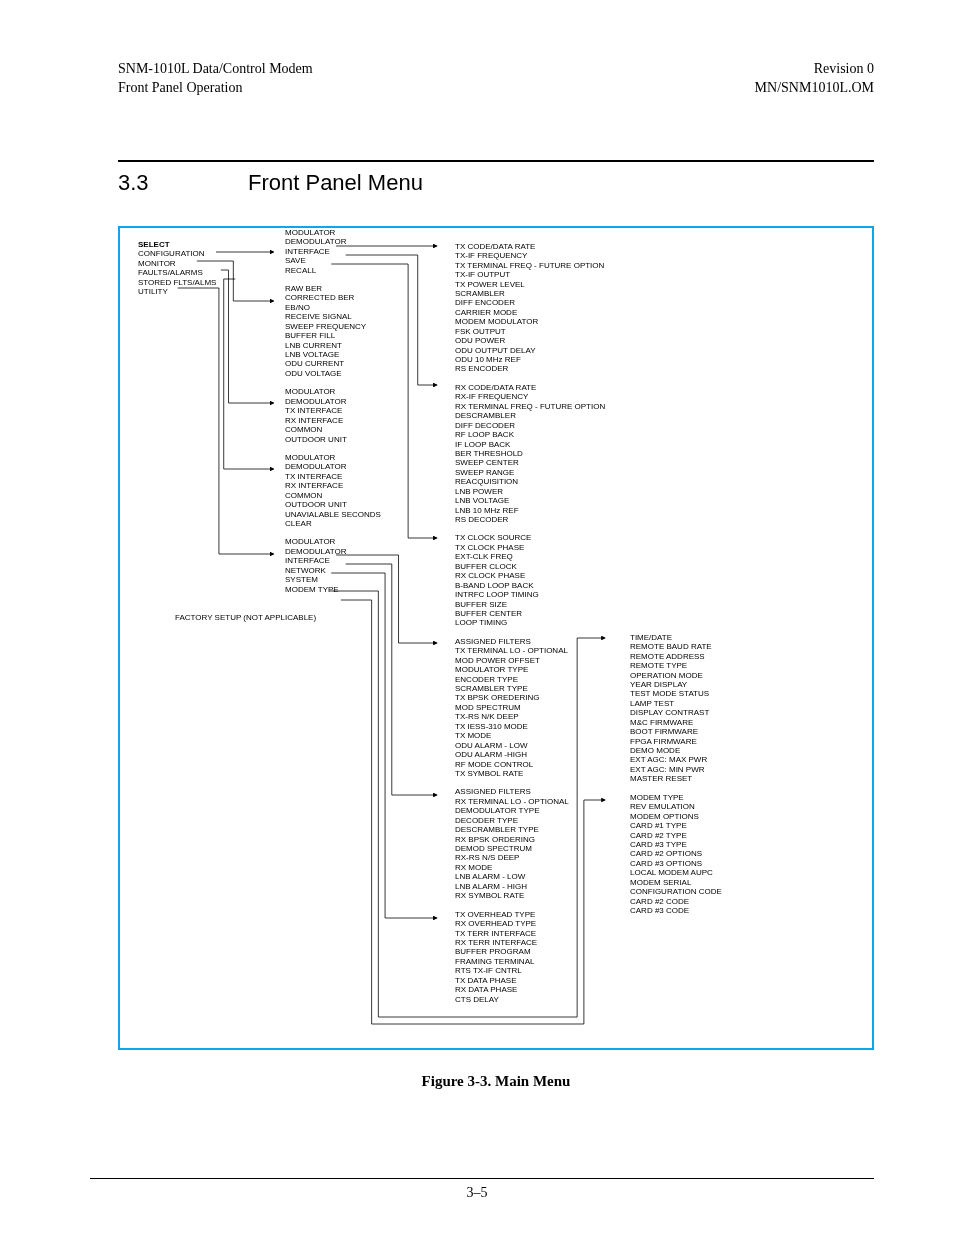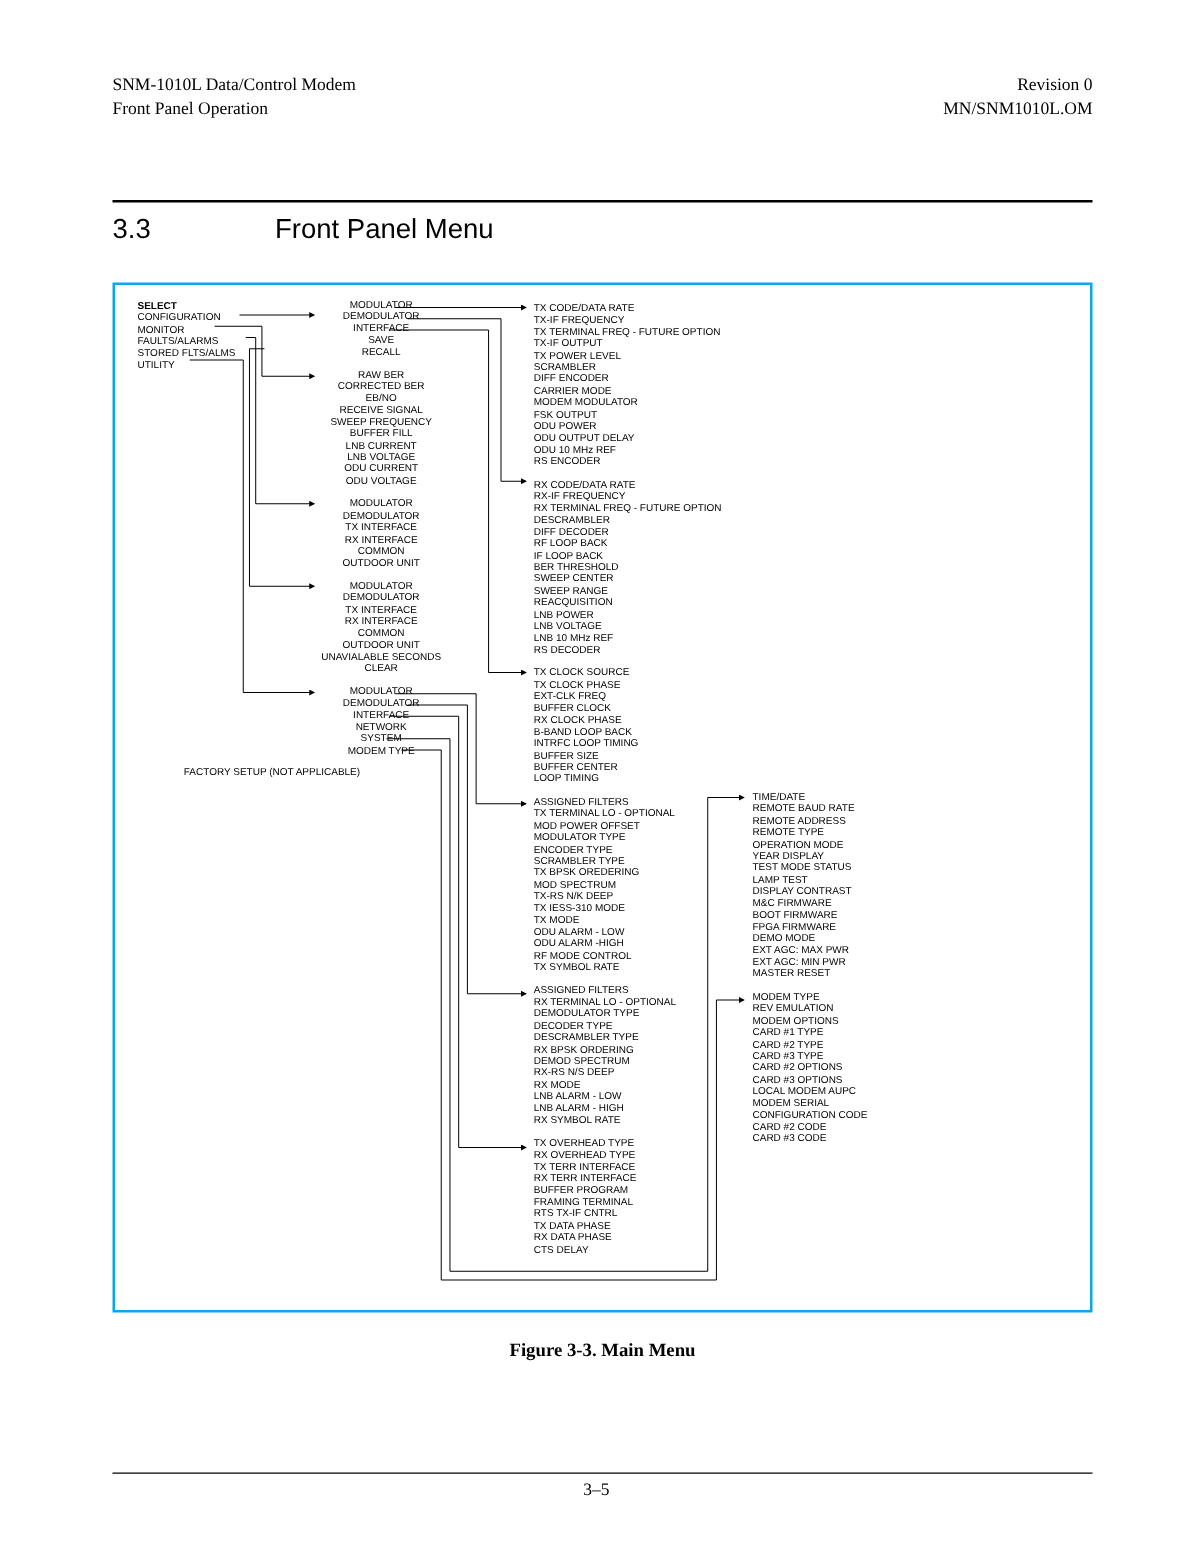--- a/index.html
+++ b/index.html
@@ -7,21 +7,21 @@
     padding: 0;
     background: #fff;
     font-family: "Times New Roman", Times, serif;
     color: #000;
   }
   .page {
     width: 954px;
     height: 1235px;
     position: relative;
     box-sizing: border-box;
-    padding: 60px 80px 50px 90px;
+    padding: 60px 80px 50px 118px;
   }
   .hdr {
     font-size: 14px;
     line-height: 1.35;
     display: flex;
     justify-content: space-between;
   }
   .section-rule {
     border-top: 2px solid #000;
     margin-top: 62px;
@@ -164,21 +164,21 @@
       <div class="select-label item">SELECT</div>
       <div id="col1-items">
           <div class="item">CONFIGURATION</div>
           <div class="item">MONITOR</div>
           <div class="item">FAULTS/ALARMS</div>
           <div class="item">STORED FLTS/ALMS</div>
           <div class="item">UTILITY</div>
         </div>
     </div>
 
-    <div class="col" style="left:165px; top:11px;text-align:center;">
+    <div class="col" style="left:165px; top:0;">
       <div id="col2">
           <div class="group">
             <div class="item">MODULATOR</div>
             <div class="item">DEMODULATOR</div>
             <div class="item">INTERFACE</div>
             <div class="item">SAVE</div>
             <div class="item">RECALL</div>
           </div>
           <div class="group">
             <div class="item">RAW BER</div>

